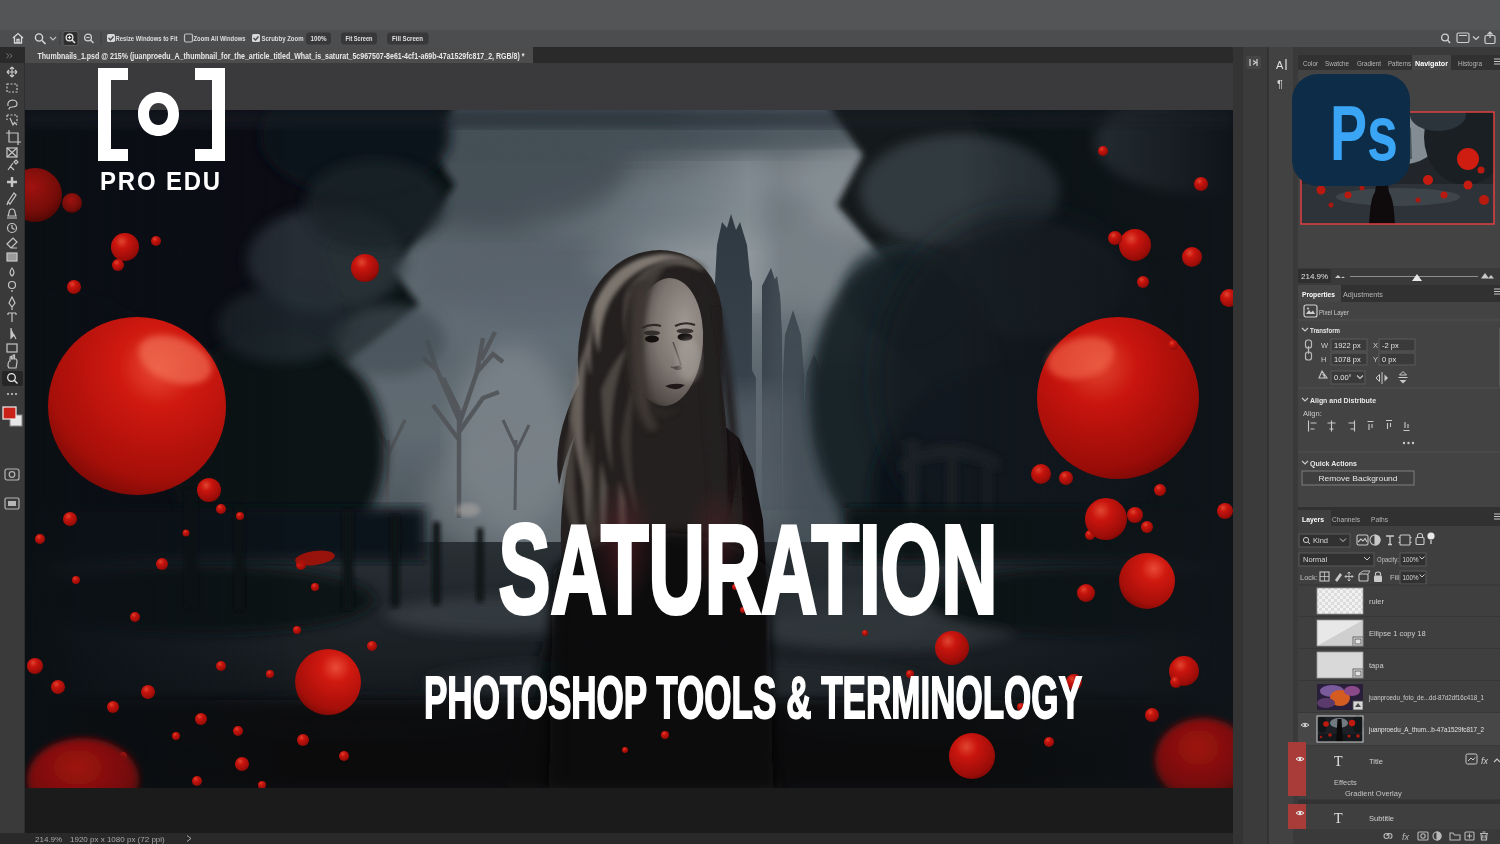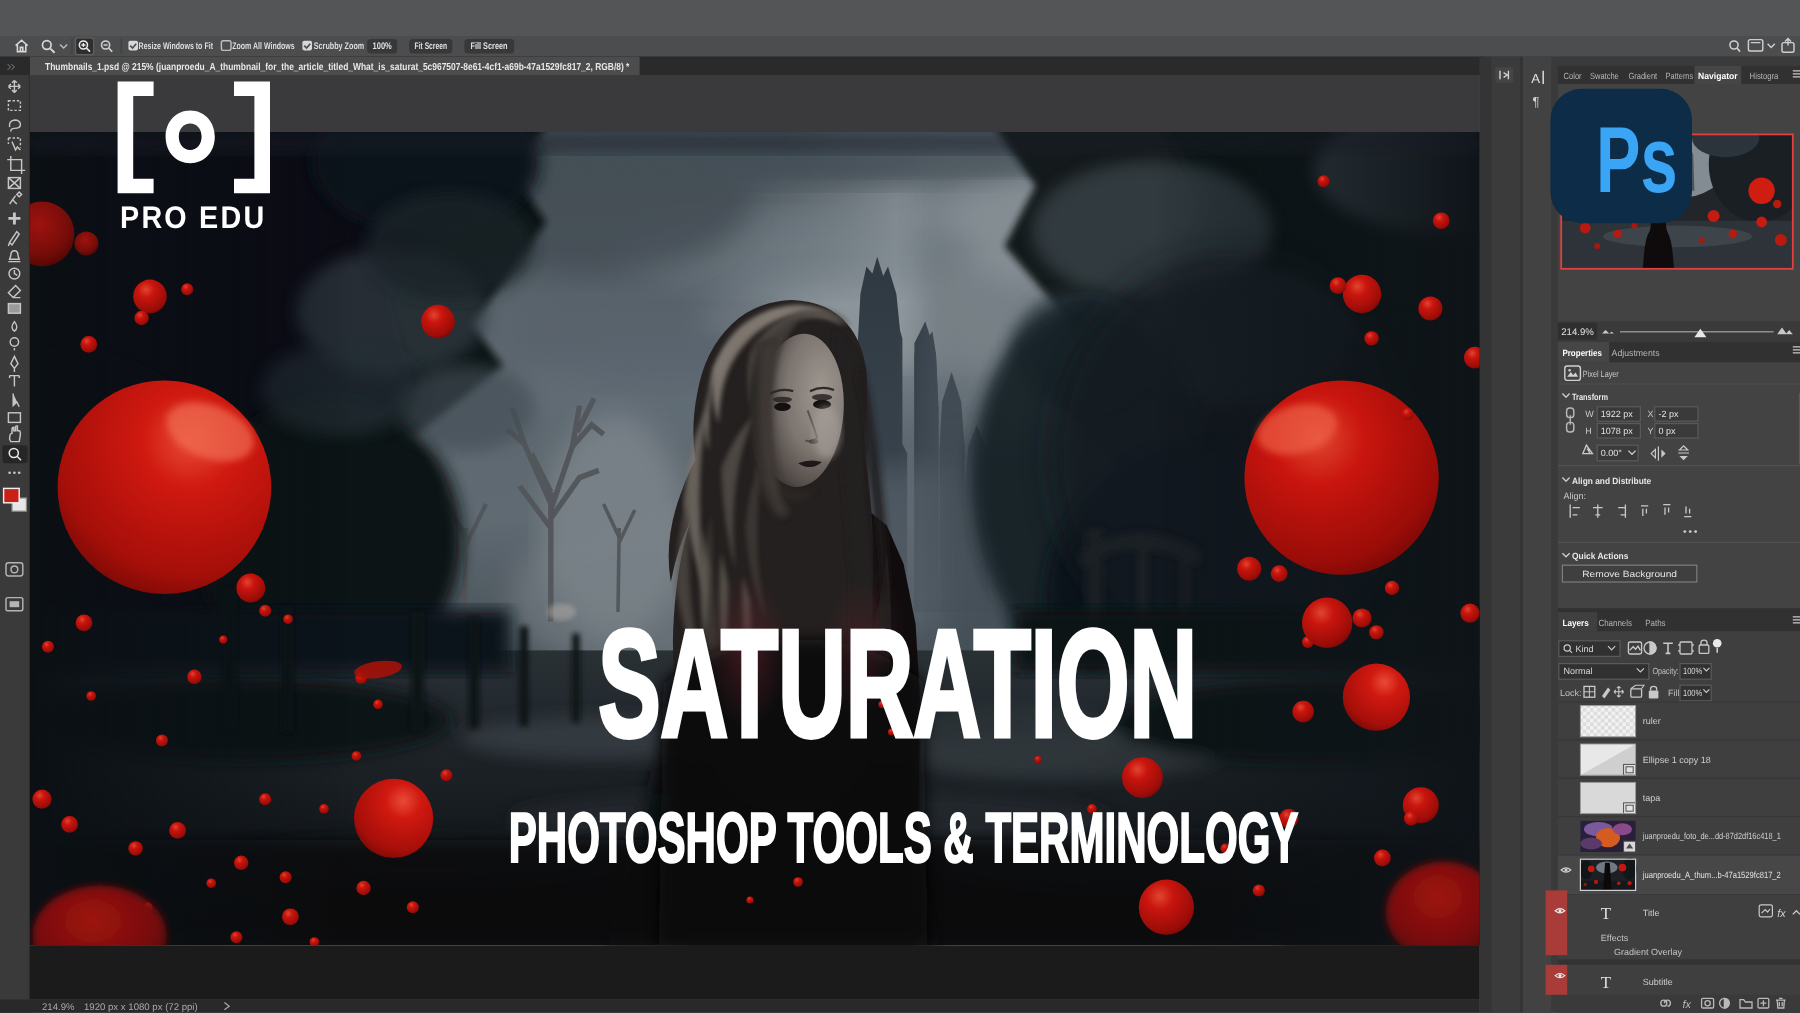--- a/index.html
+++ b/index.html
@@ -137,21 +137,21 @@
 
       <rect x="5" y="435" width="14" height="11" rx="1.5" stroke="#b5b5b5" fill="none" stroke-width="1.2"></rect>
       <rect x="8" y="438" width="8" height="5" fill="#b5b5b5"></rect>
     </svg>
   </div>
 
   <div class="abs" style="left:25px;top:63px;width:1208px;height:47px;background:#3a3a3c;"></div>
   <div class="abs" style="left:25px;top:788px;width:1208px;height:45px;background:#1b1b1c;"></div>
   <div class="abs" style="left:0;top:833px;width:1233px;height:11px;background:#29292a;"></div>
 
-  <div id="photo" class="abs" style="left:25px;top:110px;width:1208px;height:678px;background:#a3a3a3;">
+  <div id="photo" class="abs" style="left:25px;top:110px;width:1208px;height:678px;background:#86efac;">
   <svg width="1208" height="678" viewBox="0 0 1208 678">
     <defs>
       <linearGradient id="sky" x1="0" y1="0" x2="0" y2="1">
         <stop offset="0" stop-color="#505a61"></stop>
         <stop offset="0.3" stop-color="#626d74"></stop>
         <stop offset="0.62" stop-color="#667178"></stop>
         <stop offset="1" stop-color="#394248"></stop>
       </linearGradient>
       <radialGradient id="skyglow" cx="0.5" cy="0.5" r="0.5">
         <stop offset="0" stop-color="#c3c9cb"></stop>

